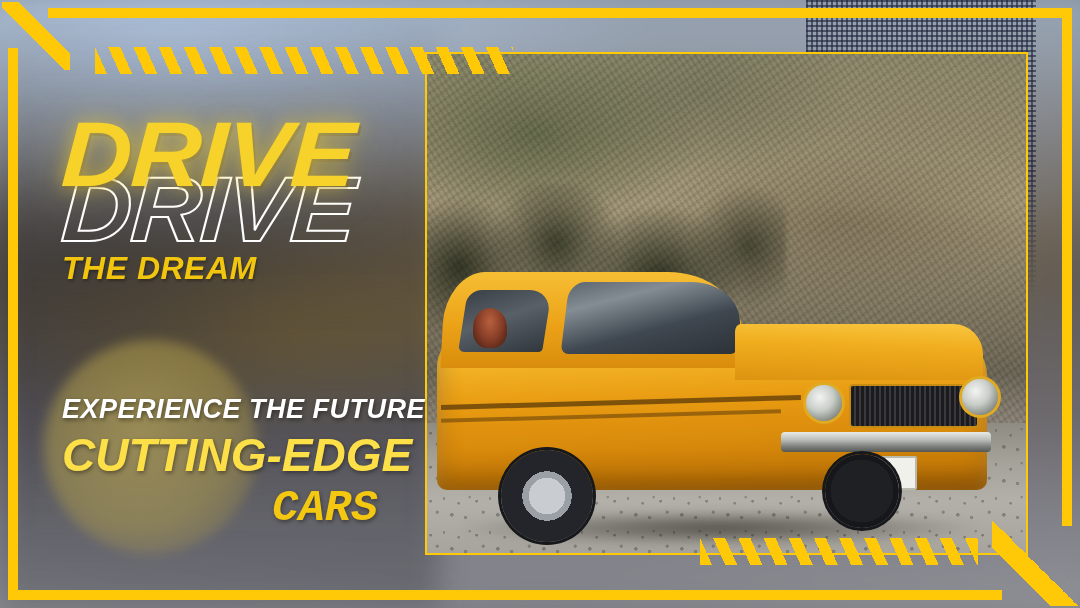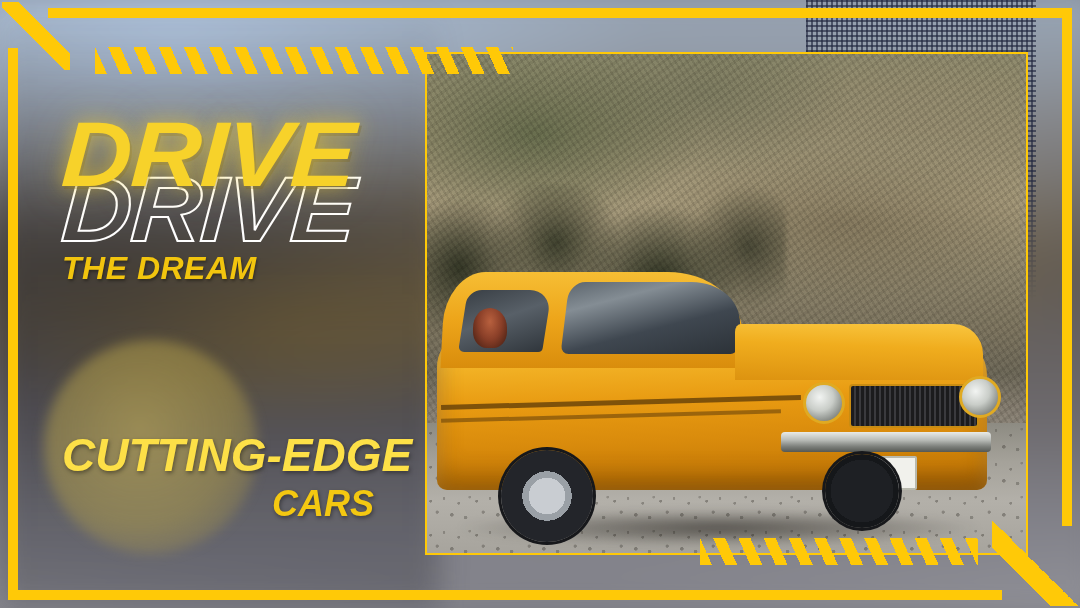--- a/index.html
+++ b/index.html
@@ -268,25 +268,26 @@
     position: absolute; left: 62px; top: 432px;
     font-size: 46px; font-weight: 700; font-style: italic;
     letter-spacing: 0px;
     color: #fde047;
     white-space: nowrap;
     line-height: 1;
     text-shadow: 1px 2px 4px rgba(0,0,0,0.4);
   }
   .cars-word {
     position: absolute; left: 272px; top: 486px;
-    font-size: 36px; font-weight: 700; font-style: italic;
+    font-size: 44px; font-weight: 700; font-style: italic;
     color: #F4C811;
     white-space: nowrap;
     line-height: 1;
     text-shadow: 1px 2px 4px rgba(0,0,0,0.4);
+    font-family: Liberation Mono, monospace;
   }
 </style>
 </head>
 <body>
 
 <div id="stage">
 
   <div class="bg-base"></div>
   <div class="bg-dark-left"></div>
   <div class="olive-circle"></div>
@@ -322,20 +323,21 @@
     </div>
   </div>
 
   <div class="hazard hazard-top"></div>
   <div class="hazard hazard-bottom"></div>
 
   <div class="hl-wrap">
     <div class="drive-outline">DRIVE</div>
     <div class="drive-fill">DRIVE</div>
     <div class="the-dream">THE DREAM</div>
+    <div class="exp-future">EXPERIENCE THE FUTURE</div>
     <div class="cutting-edge">CUTTING-EDGE</div>
     <div class="cars-word">CARS</div>
   </div>
 
   <div class="fr-edge fr-top"></div>
   <div class="fr-edge fr-right"></div>
   <div class="fr-edge fr-bottom"></div>
   <div class="fr-edge fr-left"></div>
   <div class="fr-diag-tl"></div>
   <div class="fr-diag-br"></div>

